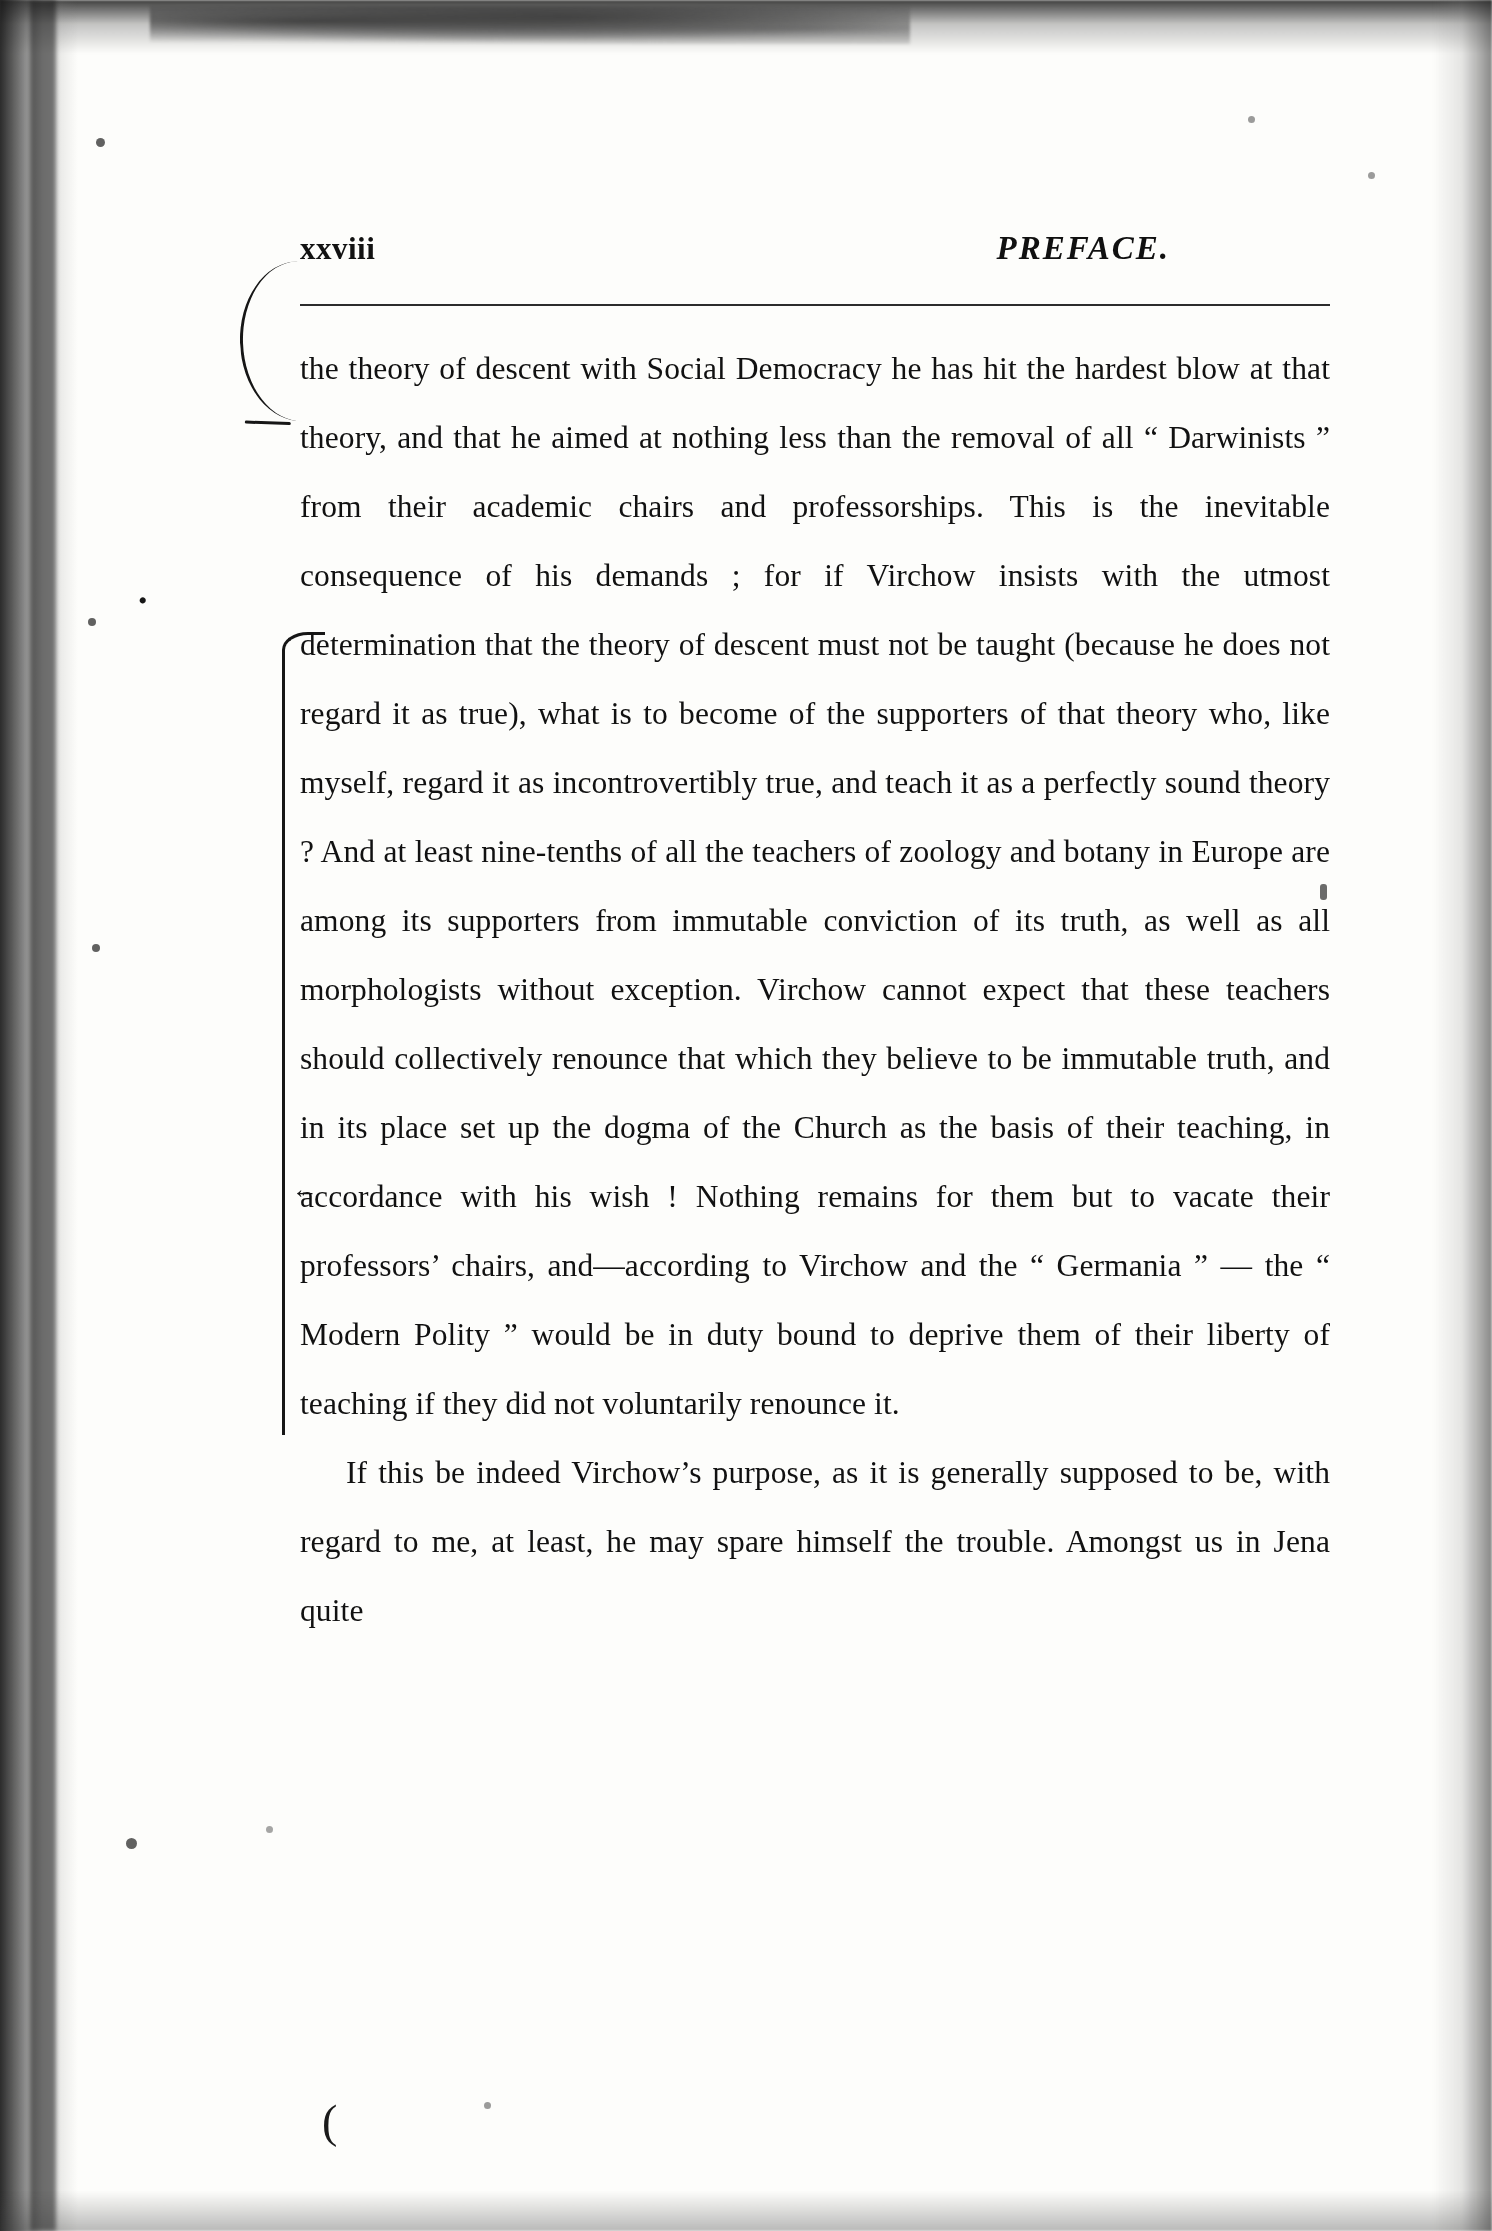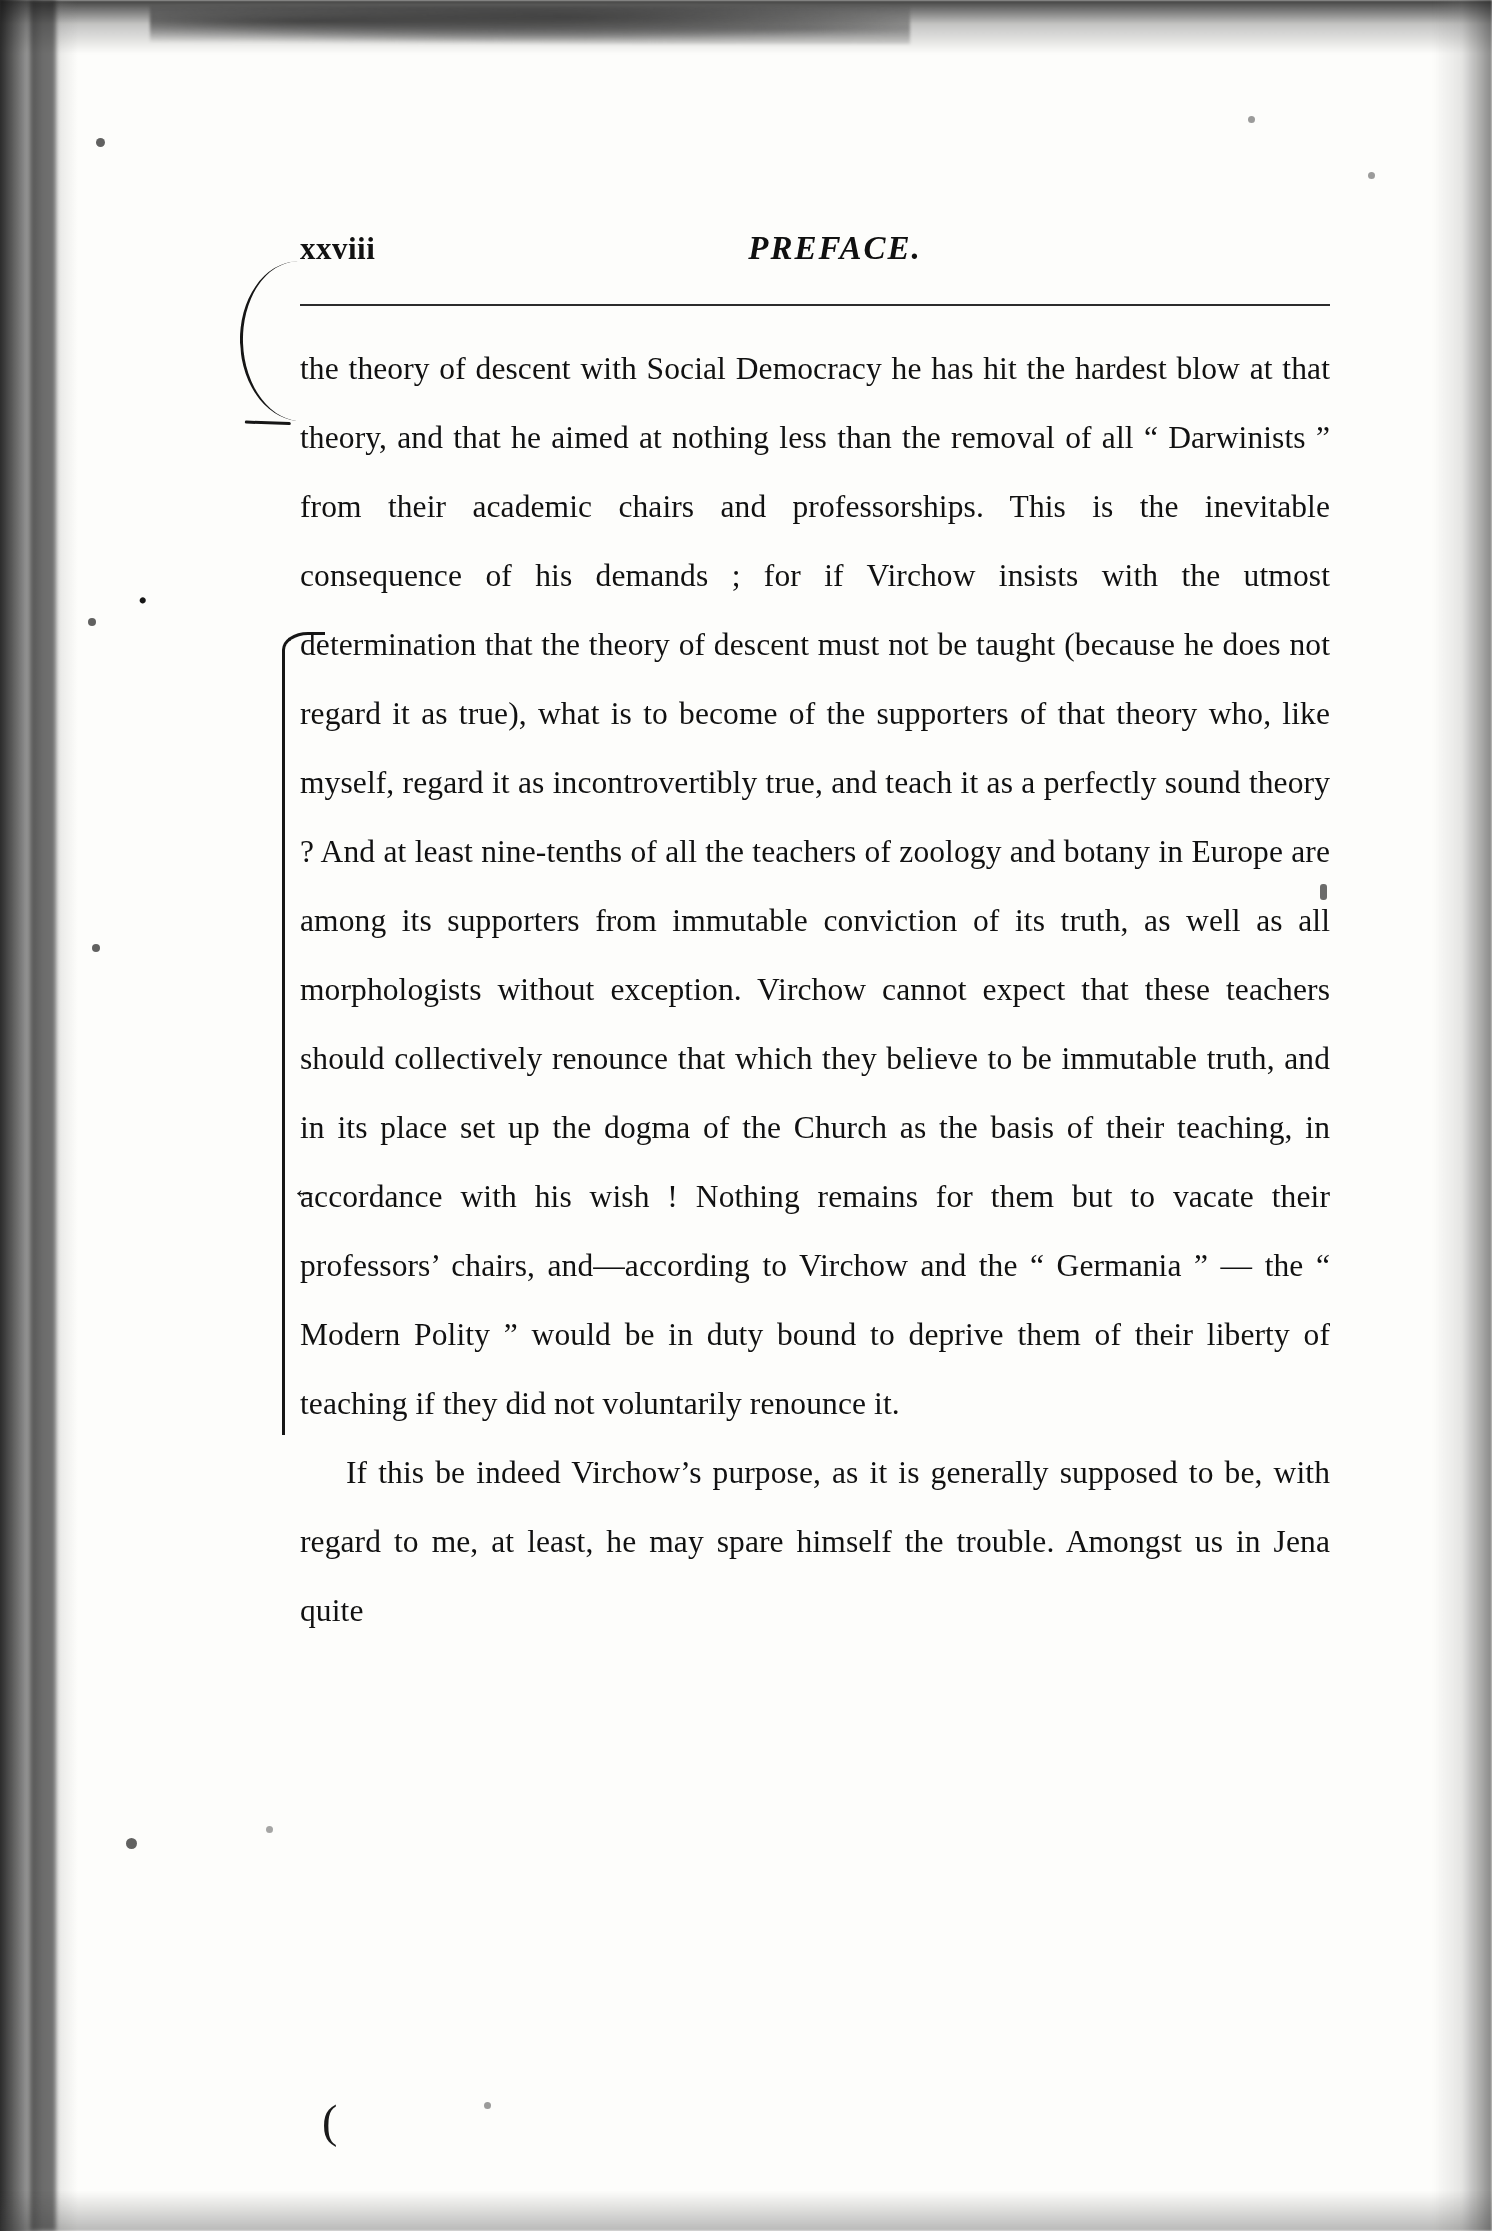--- a/index.html
+++ b/index.html
@@ -84,21 +84,21 @@
   .folio {
     font-family: "Liberation Serif", serif;
     font-weight: bold;
     font-size: 31px;
     letter-spacing: 0.5px;
     color: #121212;
     width: 200px;
   }
   .running-head {
     flex: 1;
-    text-align: center;
+    text-align: right;
     font-style: italic;
     font-weight: bold;
     font-size: 33px;
     letter-spacing: 2px;
     color: #101010;
     margin-right: 160px;
   }
   .rule {
     height: 2px;
     background: #1a1a1a;

